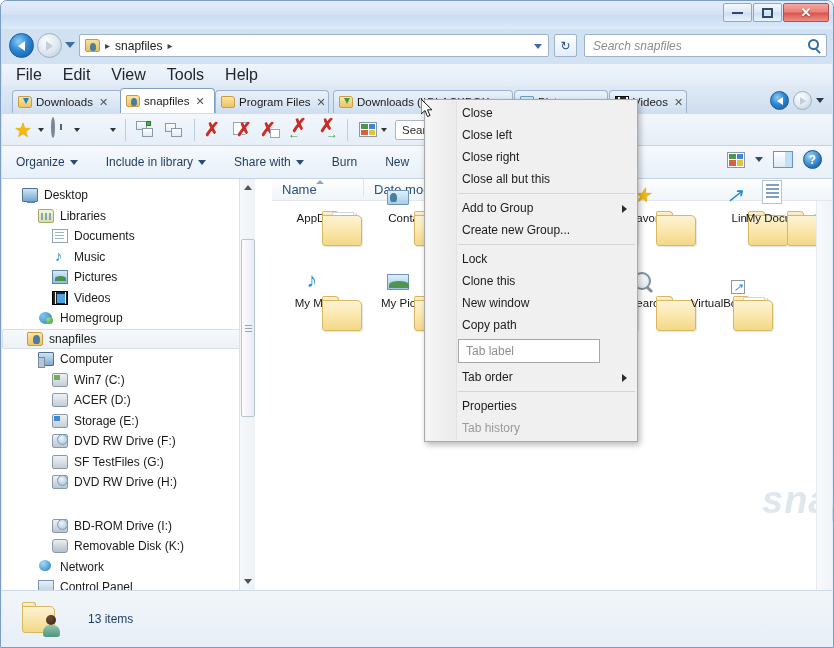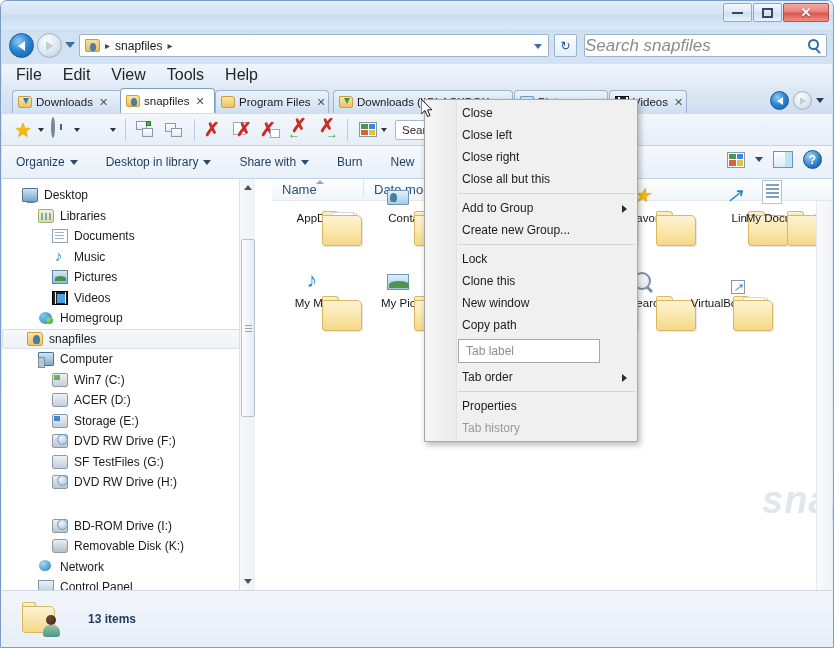--- a/index.html
+++ b/index.html
@@ -104,21 +104,21 @@
     border:1px solid #9cb3c9; border-radius:2px;
     background: linear-gradient(to bottom,#fdfefe,#e4eef8);
     display:flex;align-items:center;justify-content:center;
     font-size:12px;color:#1c4f86;
   }
   #searchbox{
     position:absolute; left:583px; top:5px; width:243px; height:23px;
     background:#ffffff; border:1px solid #9cb3c9; border-radius:2px;
     display:flex;align-items:center;
   }
-  #searchbox .ph{ font-size:17px; color:#8c8c8c; font-style:italic; }
+  #searchbox .ph{ font-size:12px; color:#8c8c8c; font-style:italic; margin-left:8px; }
   #searchicon{
     position:absolute; right:7px; top:4px; width:11px;height:11px;
     border:2px solid #2f6ca8; border-radius:50%;
   }
   #searchicon::after{
     content:"";position:absolute;right:-4px;bottom:-4px;width:6px;height:2px;
     background:#2f6ca8;transform:rotate(45deg);
   }
 
   
@@ -377,21 +377,21 @@
   #filescroll{
     position:absolute; right:0; top:22px; width:16px; height:389px;
     background:linear-gradient(to right,#f8fafc,#f0f4f8); border-left:1px solid #e4eaf0;
   }
 
   
   #statusbar{
     position:absolute; left:1px; top:589px; width:830px; height:57px;
     background: linear-gradient(to bottom,#f2f6fa,#e6eef7);
     border-top:1px solid #cddae6;
-    display:flex; align-items:center;font-weight:bold;
+    display:flex; align-items:center;
   }
   #statusicon{
     margin-left:18px; width:40px; height:36px; position:relative;
   }
   #statusicon .sbody{
     position:absolute;left:2px;top:5px;width:33px;height:27px;
     background:linear-gradient(to bottom,#fdf3d4,#f3d888);
     border:1px solid #d8b763;border-radius:1px 5px 3px 3px;
   }
   #statusicon .stab{
@@ -600,21 +600,21 @@
       <span>Search</span>
     </div>
   </div>
 
   <div id="commandbar">
     <div class="cmd">
       <span>Organize</span>
       <span class="cmddrop"></span>
     </div>
     <div class="cmd">
-      <span>Desktop in library</span>
+      <span>Include in library</span>
       <span class="cmddrop"></span>
     </div>
     <div class="cmd">
       <span>Share with</span>
       <span class="cmddrop"></span>
     </div>
     <div class="cmd">
       <span>Burn</span>
     </div>
     <div class="cmd">

